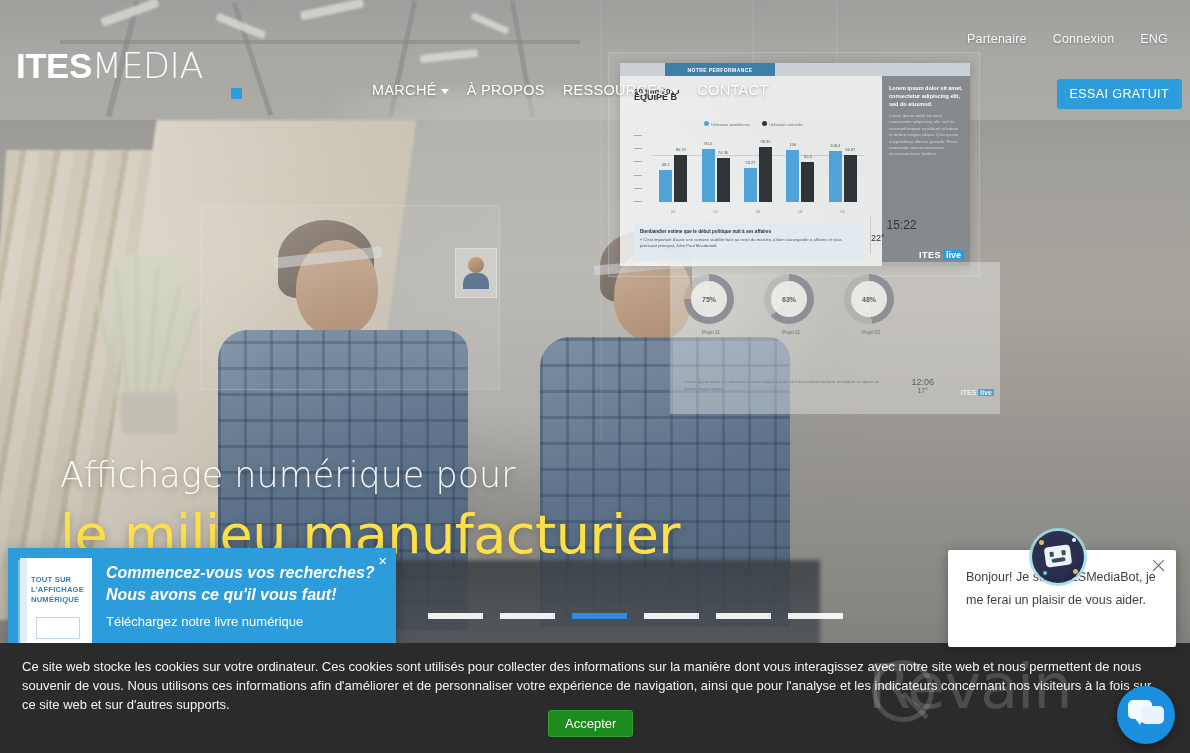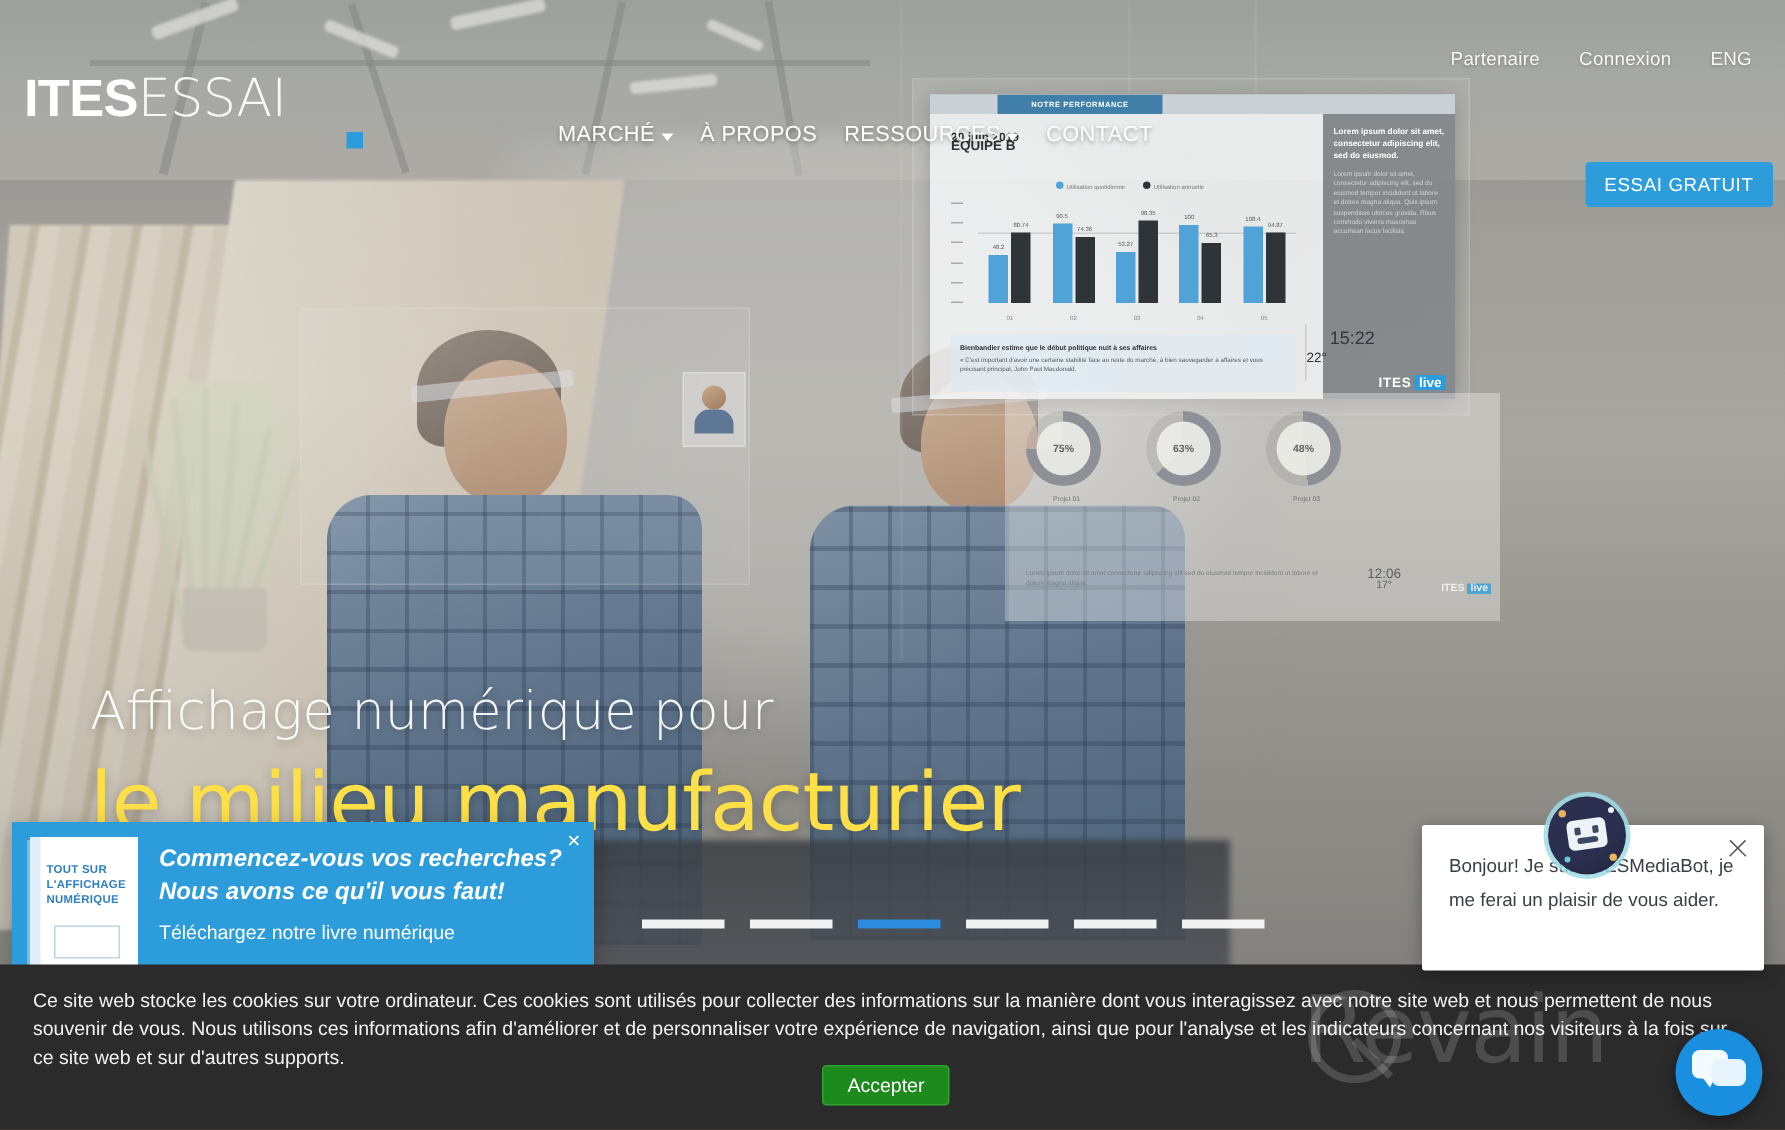--- a/index.html
+++ b/index.html
@@ -218,21 +218,20 @@
   .caret {
     width:0;height:0;border-left:4.5px solid transparent;border-right:4.5px solid transparent;
     border-top:5px solid #fff; display:inline-block; margin-top:3px;
   }
   .cta {
     position:absolute; right:8px; top:79px;
     background:#2d9cdb; color:#fff; border:none;
     font-size:12.5px; letter-spacing:.4px;
     padding:8px 13px; border-radius:3px; cursor:pointer;
     font-family:"Liberation Sans", sans-serif;
-    margin-top:29px;
   }
 
   
   .hero-copy { position:absolute; left:60px; top:455px; }
   .hero-line1 {
     font-size:35px; font-weight:300; color:rgba(255,255,255,.93);
     font-family:"DejaVu Sans", sans-serif; letter-spacing:0;
     text-shadow: 0 2px 6px rgba(0,0,0,.25);
   }
   .hero-line2 {
@@ -534,21 +533,21 @@
     <div class="bdy"></div>
   </div>
 
   <div class="utility-nav">
     <span>Partenaire</span>
     <span>Connexion</span>
     <span>ENG</span>
   </div>
 
   <div class="logo">
-    <span class="ites">ITES</span><span class="media">ESSAI</span>
+    <span class="ites">ITES</span><span class="media">MEDIA</span>
     <span class="sq"></span>
   </div>
 
   <nav class="main-nav">
     <div class="nav-item">
       <span>MARCHÉ</span>
       <i class="caret"></i>
     </div>
     <div class="nav-item">
       <span>À PROPOS</span>

